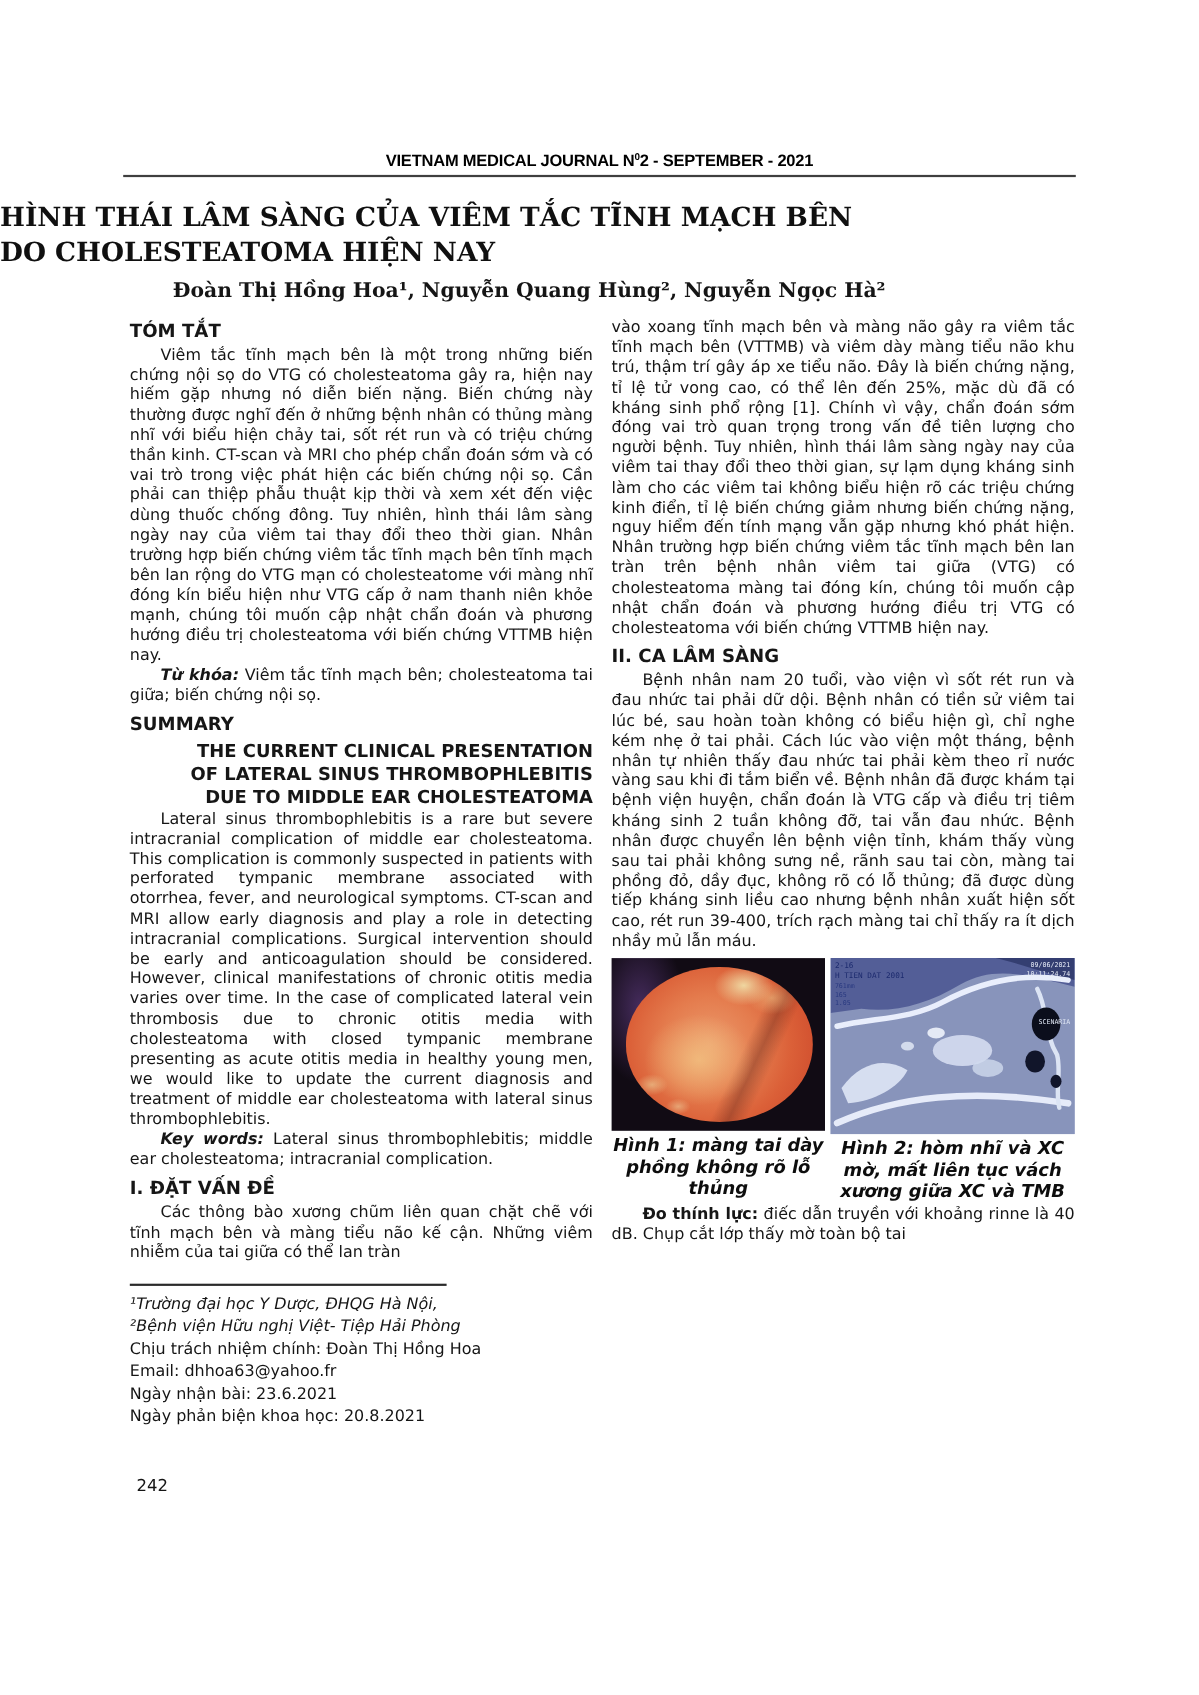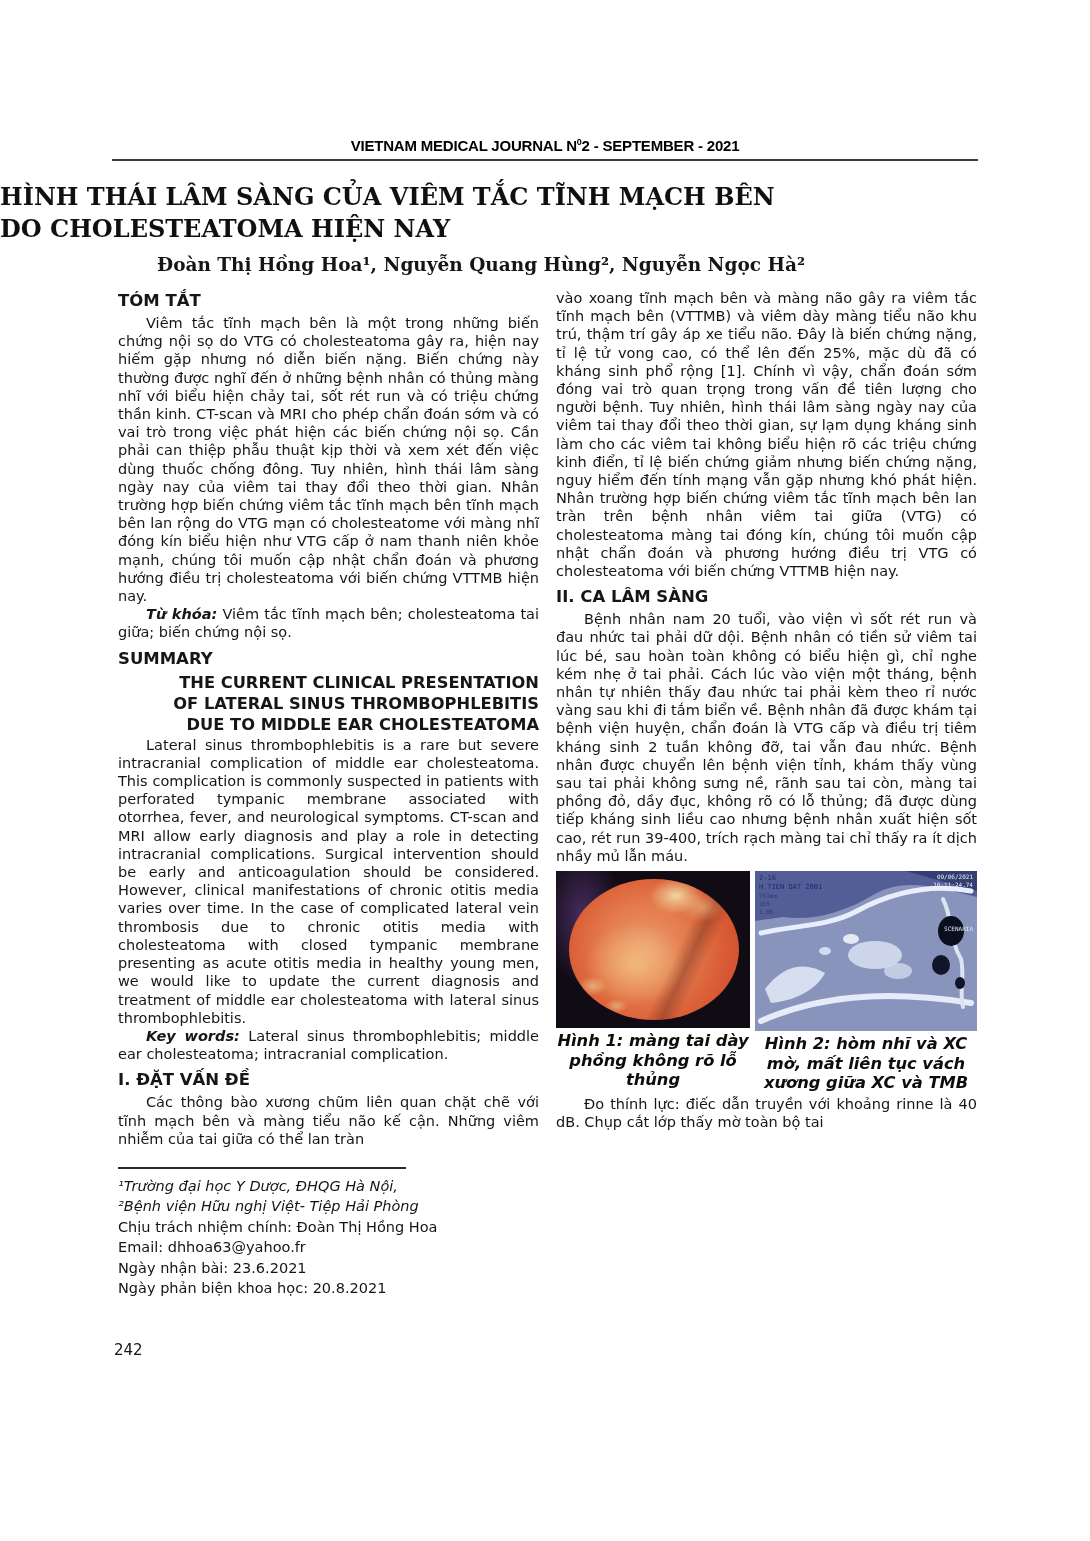--- a/index.html
+++ b/index.html
@@ -27,21 +27,21 @@
   }
   
   .col{position:absolute;width:421px;font-size:14.5px;line-height:18.2px;text-align:justify;color:#161616;}
   .col-left{left:118px;top:291px;}
   .col-right{left:556px;top:289px;}
   .sec-h{font-weight:bold;font-size:16.5px;line-height:20px;text-align:left;margin:7px 0 3px 0;}
   .sec-h.first{margin-top:0;}
   .col p{margin:0;text-indent:28px;}
   .col p.noind{text-indent:0;}
   .bi{font-weight:bold;font-style:italic;}
-  .b{font-weight:normal;}
+  .b{font-weight:bold;}
   .etitle{font-weight:bold;font-size:16.3px;line-height:21px;text-align:right;margin:2px 0 1px 0;}
   
   .figs{display:flex;gap:5px;margin-top:6px;text-align:center;}
   .figblock{display:flex;flex-direction:column;}
   .figblock.f1{width:194px;}
   .figblock.f2{width:222px;}
   .fig-img1{position:relative;width:194px;height:157px;background:#110b14;overflow:hidden;}
   .fig-img1 .haze{position:absolute;left:-14px;top:-26px;width:80px;height:140px;
     background:radial-gradient(closest-side,rgba(112,70,152,0.55),rgba(112,70,152,0));}
   .drum{position:absolute;left:13px;top:8px;width:170px;height:141px;border-radius:50%;
@@ -53,21 +53,21 @@
       radial-gradient(ellipse 14px 9px at 28% 90%, rgba(238,212,160,0.55), rgba(238,212,160,0) 80%),
       linear-gradient(115deg, rgba(90,30,20,0) 60%, rgba(95,35,25,0.38) 67%, rgba(90,30,20,0) 74%),
       radial-gradient(circle at 45% 50%, #ec9a6b 0%, #e47b4d 38%, #db6038 63%, #d04e2e 86%, #b64329 100%);}
   .fig-img2{position:relative;width:222px;height:160px;background:#8e9ac0;overflow:hidden;}
   .fig-cap{font-weight:bold;font-style:italic;font-size:16.3px;line-height:19.5px;
     text-align:center;margin-top:3px;color:#0d0d0d;}
   
   .footnote{position:absolute;left:118px;top:1167px;width:421px;font-size:14.5px;line-height:20.4px;}
   .fn-rule{width:288px;height:0;border-top:2px solid #2a2a2a;margin-bottom:7px;}
   .fn.it{font-style:italic;}
-  .pageno{position:absolute;left:114px;top:1341px;font-size:15px;}
+  .pageno{position:absolute;left:124px;top:1341px;font-size:15px;}
 </style>
 </head>
 <body>
 
 <div class="page">
 
   <div class="running-head"><span>VIETNAM MEDICAL JOURNAL N</span><span class="sup">0</span><span>2 - SEPTEMBER - 2021</span></div>
   <div class="head-rule"></div>
 
   <div class="title">

